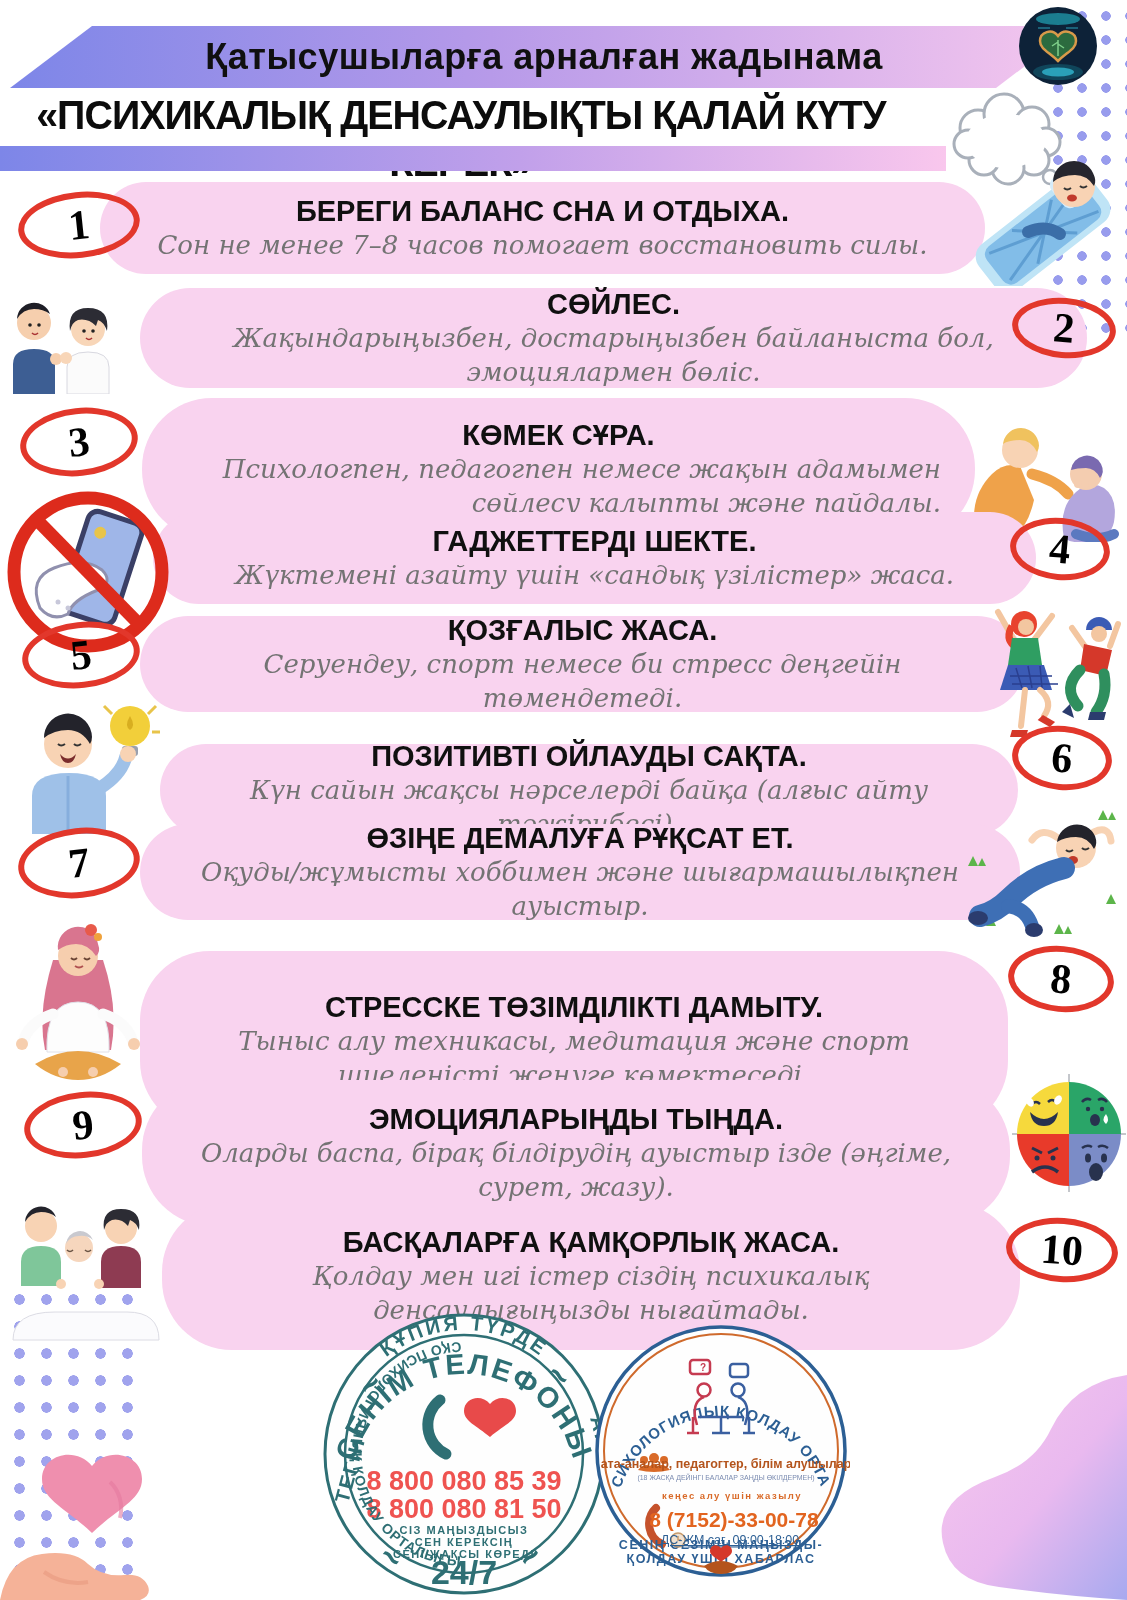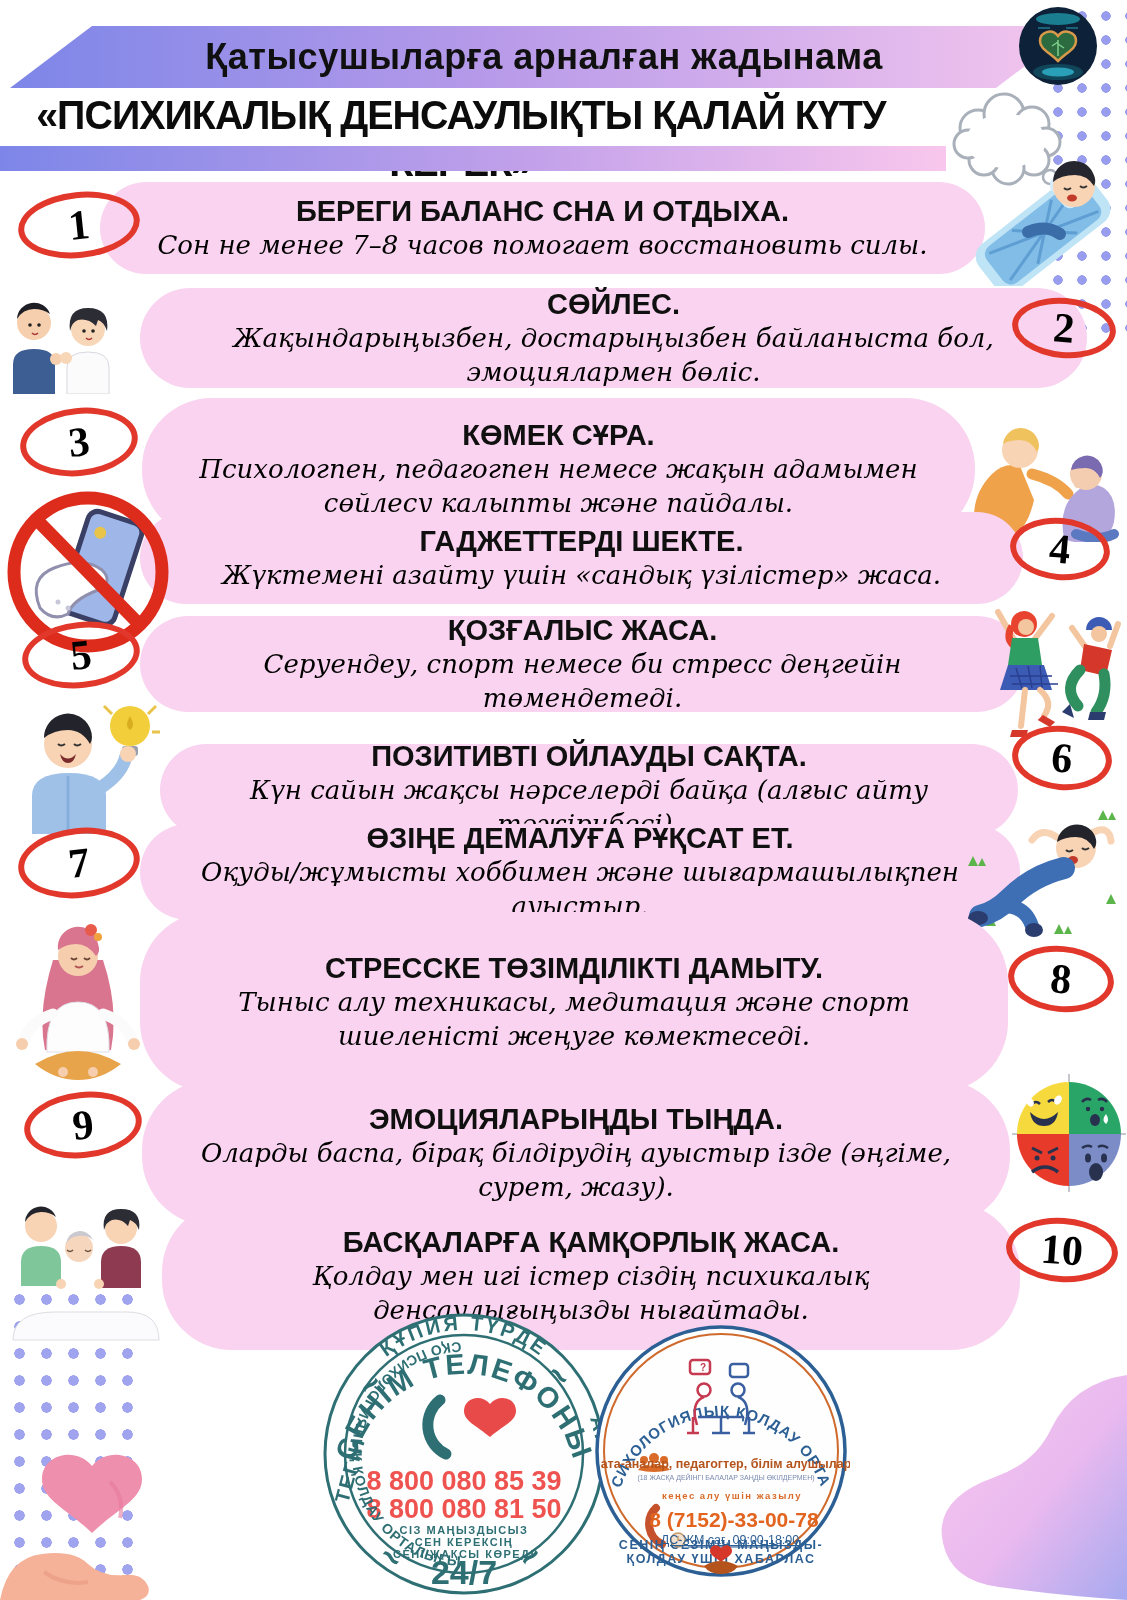--- a/index.html
+++ b/index.html
@@ -15,21 +15,21 @@
   .main-title{left:0;top:92px;width:960px;text-align:center;
               font-size:41px;font-weight:bold;color:#0c0c0c;letter-spacing:-1px;
               transform:scaleX(.96);transform-origin:left;}
   .grad-bar{left:0;top:146px;width:946px;height:25px;
             background:linear-gradient(90deg,#7d86e8 0%,#c1a0ea 55%,#f9c7ed 100%);}
   
   .bubble{background:#f9d3ef;border-radius:70px;display:flex;flex-direction:column;
           justify-content:center;align-items:center;text-align:center;
           padding:6px 34px;box-sizing:border-box;}
   .bubble .t{font-weight:bold;font-size:29px;color:#101010;line-height:1.25;}
-  .bubble .s{font-style:italic;font-size:26px;color:#000000;line-height:1.3;
+  .bubble .s{font-style:italic;font-size:26px;color:#737373;line-height:1.3;
              font-family:"DejaVu Serif",serif;}
   
   .num{border:6px solid #e2372b;border-radius:50%;display:flex;align-items:center;
        justify-content:center;font-family:"Liberation Serif",serif;font-weight:bold;
        font-size:42px;color:#000;transform:rotate(-6deg);box-sizing:border-box;background:transparent;}
   
   .dots{background-image:radial-gradient(#989ced 4.5px,rgba(0,0,0,0) 5px);
         background-size:24px 24px;}
   .dots-left{background-image:radial-gradient(#8f93ea 5px,rgba(0,0,0,0) 5.5px);
         background-size:27px 27px;opacity:.85;}
@@ -117,41 +117,41 @@
       <path d="M62 108 v-27 q0 -15 21 -15 q21 0 21 15 v27z" fill="#fbfbfb" stroke="#d8d8e0"></path>
       <circle cx="83" cy="43" r="17" fill="#f8d6b8"></circle>
       <path d="M65 45 q-3 -23 18 -23 q22 0 19 23 q-3 -9 -9 -11 l-2 6 q-8 -8 -18 -6 q-6 2 -8 11z" fill="#2c2c34"></path>
       <circle cx="79" cy="45" r="1.8" fill="#222"></circle>
         <circle cx="88" cy="45" r="1.8" fill="#222"></circle>
       <path d="M81 52 q3 3 6 0" stroke="#a33" stroke-width="1.6" fill="none"></path>
       <circle cx="61" cy="72" r="6" fill="#f8d6b8"></circle>
     </svg>
   </div>
 
-  <div class="abs bubble" style="left:142px;top:398px;width:833px;height:142px;">
+  <div class="abs bubble" style="left:142px;top:398px;width:833px;height:142px;text-align:right;">
     <div class="t">КӨМЕК СҰРА.</div>
     <div class="s">Психологпен, педагогпен немесе жақын адамымен сөйлесу қалыпты және пайдалы.</div>
   </div>
   <div class="abs num" style="left:20px;top:408px;width:118px;height:68px;">3</div>
   <div class="abs" style="left:958px;top:390px;">
     <svg width="168" height="152" viewBox="0 0 168 152">
       <path d="M18 144 q-8 -36 16 -60 q12 -12 28 -8 l14 34 q-8 36 -30 38 q-22 2 -28 -4z" fill="#efa24a"></path>
       <circle cx="62" cy="60" r="18" fill="#f8d3b4"></circle>
       <path d="M45 54 a18 18 0 0 1 34 -6 q4 8 0 14 q-6 -12 -17 -12 q-11 0 -17 4z" fill="#f0c25e"></path>
       <path d="M74 84 q24 6 36 20" stroke="#efa24a" stroke-width="11" fill="none" stroke-linecap="round"></path>
       <path d="M106 148 q-6 -30 12 -46 q14 -12 28 -4 q14 10 10 34 q-4 18 -24 20 q-18 2 -26 -4z" fill="#b3a6dd"></path>
       <circle cx="128" cy="84" r="16" fill="#f4cdb0"></circle>
       <path d="M113 80 a16 16 0 0 1 30 -6 q4 8 -1 14 q-5 -10 -14 -10 q-9 0 -15 2z" fill="#7a6ab0"></path>
       <circle cx="120" cy="94" r="4" fill="#f4cdb0"></circle>
         <circle cx="134" cy="94" r="4" fill="#f4cdb0"></circle>
       <path d="M118 144 q22 8 38 0" stroke="#5b79c0" stroke-width="10" fill="none" stroke-linecap="round"></path>
     </svg>
   </div>
 
-  <div class="abs bubble" style="left:140px;top:512px;width:883px;height:92px;">
+  <div class="abs bubble" style="left:153px;top:512px;width:883px;height:92px;">
     <div class="t">ГАДЖЕТТЕРДІ ШЕКТЕ.</div>
     <div class="s">Жүктемені азайту үшін «сандық үзілістер» жаса.</div>
   </div>
   <div class="abs num" style="left:1010px;top:518px;width:100px;height:62px;transform:rotate(5deg);">4</div>
   <div class="abs" style="left:2px;top:486px;">
     <svg width="172" height="172" viewBox="0 0 172 172">
       <g transform="rotate(18 96 86)">
         <rect x="70" y="28" width="56" height="106" rx="10" fill="#9fb6e8" stroke="#3a3f66" stroke-width="5"></rect>
         <circle cx="86" cy="48" r="6" fill="#e8c44a"></circle>
       </g>
@@ -231,21 +231,21 @@
       <path d="M99 36 a20 20 0 0 1 38 -6 q3 8 -1 13 q-6 -12 -18 -12 q-11 0 -19 5z" fill="#23232b"></path>
       <path d="M108 44 q3 3 7 0 M124 42 q3 3 7 0" stroke="#333" stroke-width="2" fill="none"></path>
       <ellipse cx="115" cy="54" rx="5" ry="4" fill="#c0392b"></ellipse>
       <path d="M106 62 q-32 8 -54 30 q-14 14 -30 18" stroke="#3e6fb5" stroke-width="22" fill="none" stroke-linecap="round"></path>
       <path d="M50 100 q18 2 24 20" stroke="#3e6fb5" stroke-width="14" fill="none" stroke-linecap="round"></path>
       <ellipse cx="20" cy="112" rx="10" ry="7" fill="#2b3c6e"></ellipse>
       <ellipse cx="76" cy="124" rx="9" ry="7" fill="#2b3c6e"></ellipse>
     </svg>
   </div>
 
-  <div class="abs bubble" style="left:140px;top:912px;width:868px;height:180px;">
+  <div class="abs bubble" style="left:140px;top:951px;width:868px;height:180px;">
     <div class="t">СТРЕССКЕ ТӨЗІМДІЛІКТІ ДАМЫТУ.</div>
     <div class="s">Тыныс алу техникасы, медитация және спорт шиеленісті жеңуге көмектеседі.</div>
   </div>
   <div class="abs num" style="left:1008px;top:946px;width:106px;height:66px;transform:rotate(5deg);">8</div>
   <div class="abs" style="left:5px;top:902px;">
     <svg width="152" height="186" viewBox="0 0 152 186">
       <path d="M48 58 q-16 52 -8 90 h66 q8 -42 -8 -90z" fill="#d9758f"></path>
       <circle cx="73" cy="54" r="20" fill="#f6ceae"></circle>
       <path d="M53 48 a20 20 0 0 1 40 -6 q3 8 -2 12 q-8 -12 -20 -12 q-10 0 -18 6z" fill="#d9758f"></path>
       <circle cx="86" cy="28" r="6" fill="#e85a4a"></circle>

